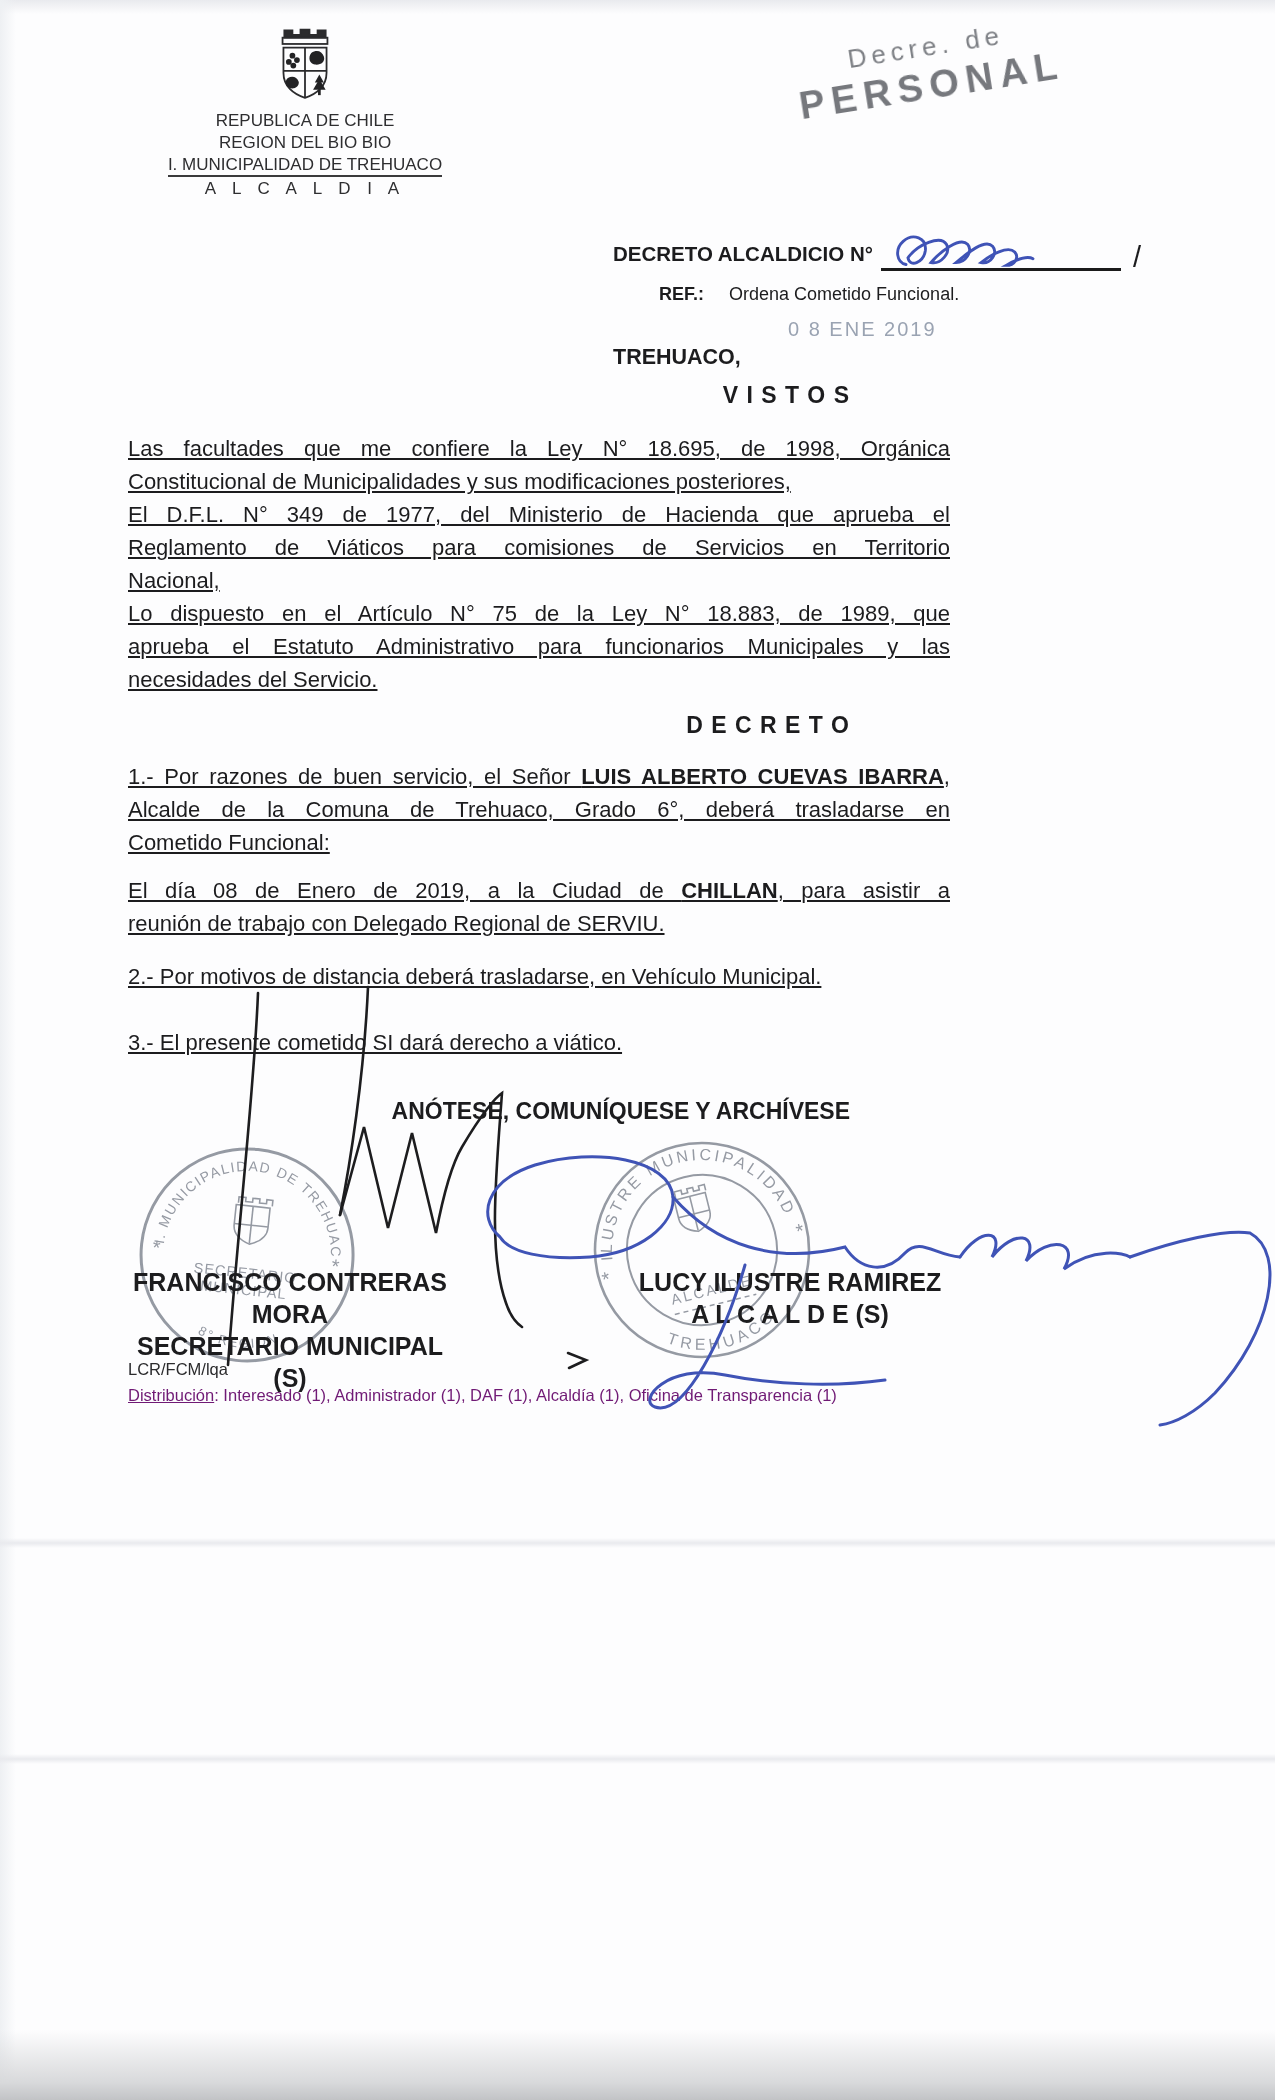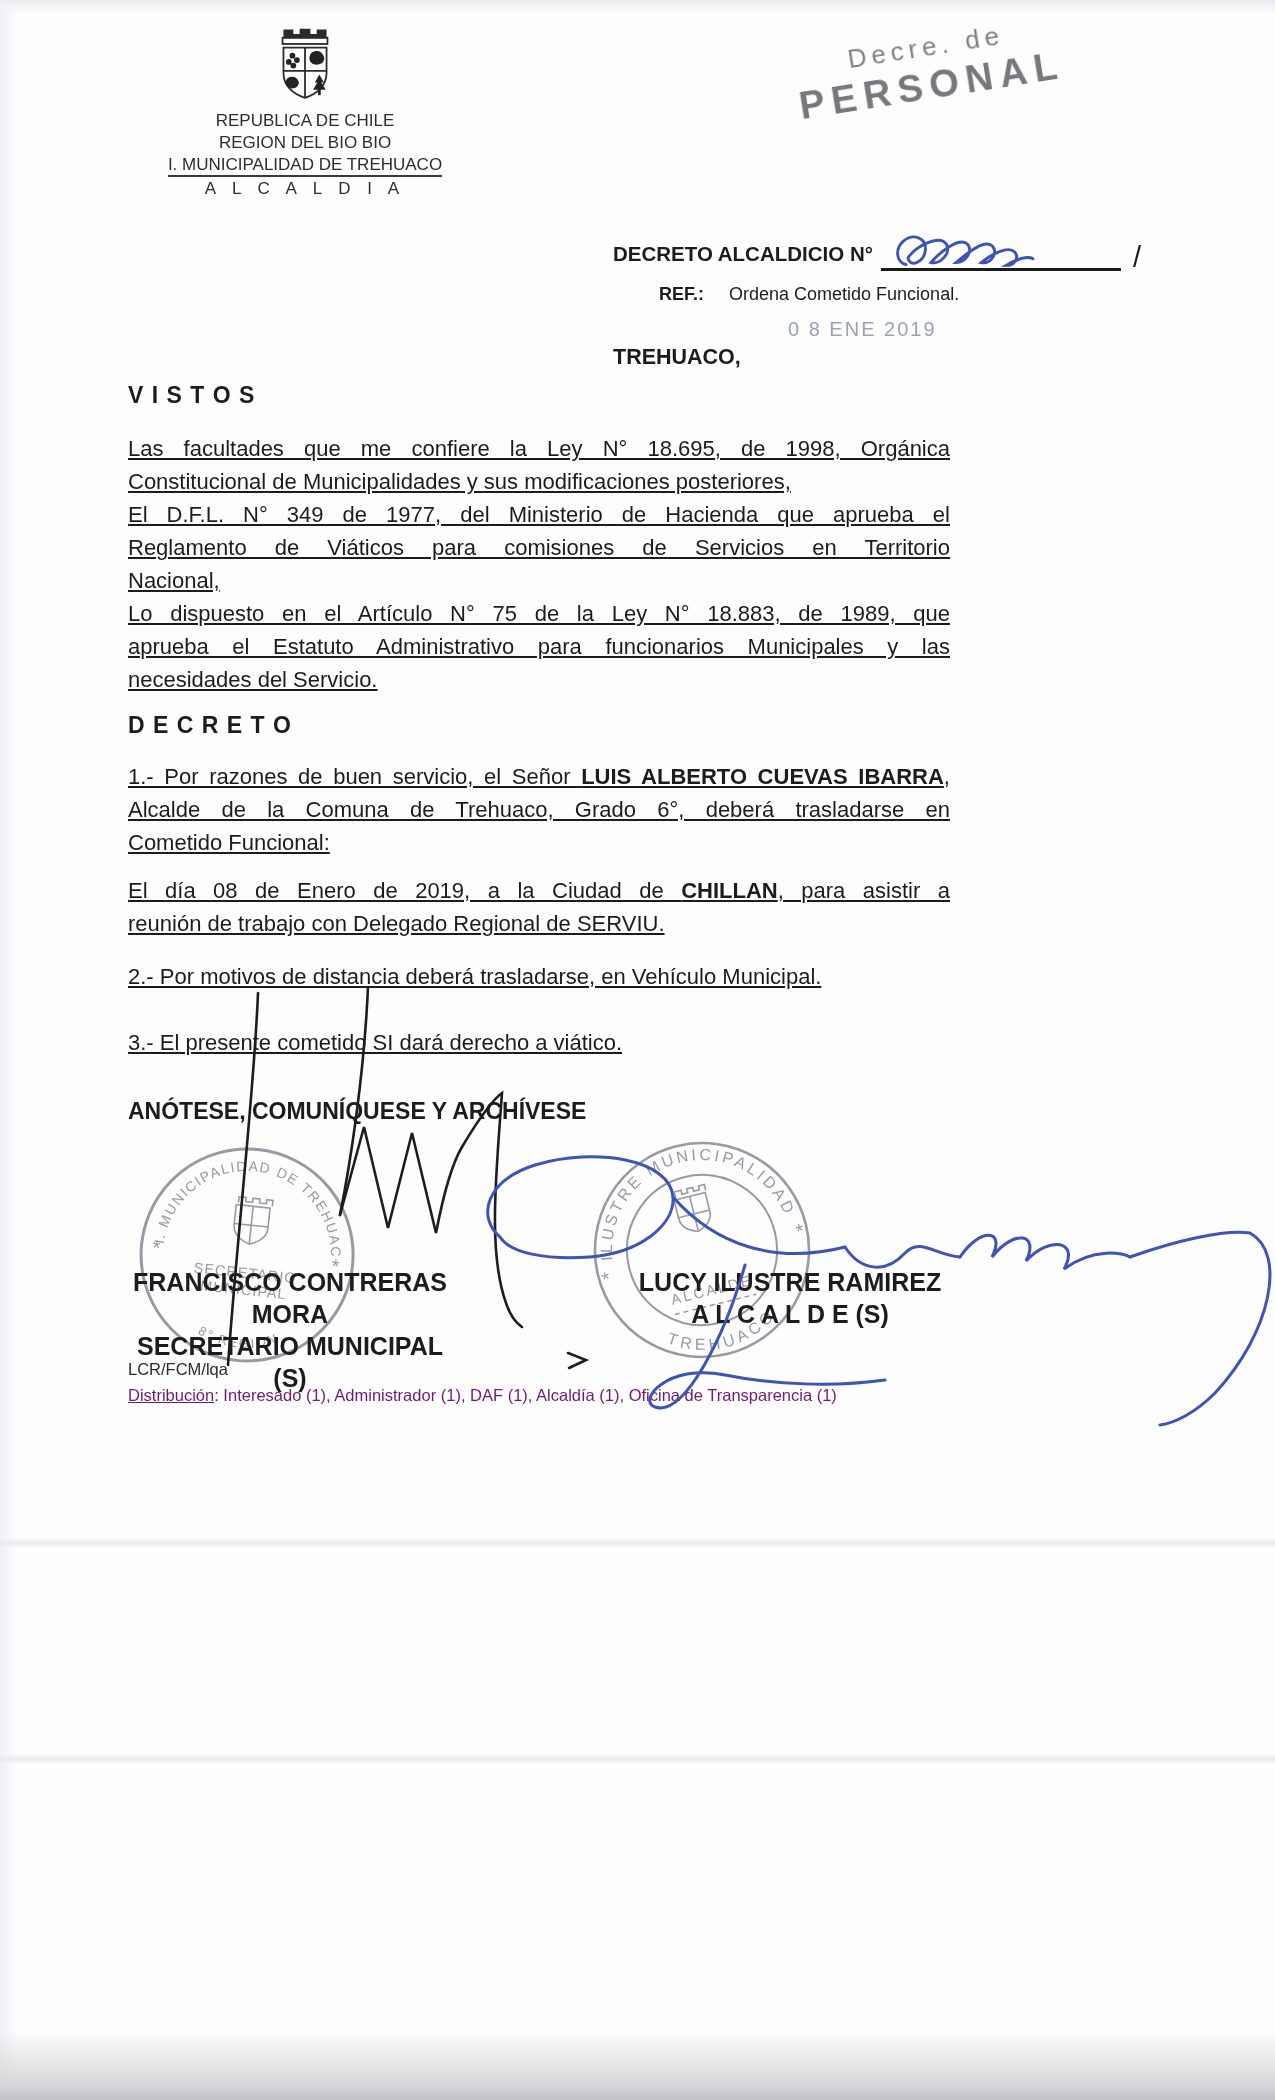--- a/index.html
+++ b/index.html
@@ -35,21 +35,21 @@
   .number-box { position:relative; display:inline-block; width:240px; height:32px;
     border-bottom:3px solid #1b1b1b; margin-left:8px; }
   .number-box svg { position:absolute; left:6px; bottom:-8px; }
   .slash { font-size:29px; margin-left:12px; transform:translateY(4px); }
   .ref-line { left:613px; top:284px; z-index:2; font-size:18px;margin-left:46px; }
   .ref-label { font-weight:bold; margin-right:20px; }
   .city-line { left:613px; top:330px; z-index:2; font-size:21.5px; font-weight:bold;margin-top:15px; }
   .date-stamp { left:788px; top:318px; z-index:2; font-size:20px; font-weight:500;
     color:#9aa3b2; letter-spacing:2px; }
   
-  .center-head { left:128px; width:722px; text-align:left; font-weight:bold;
+  .center-head { left:128px; width:722px; text-align:right; font-weight:bold;
     font-size:23px; letter-spacing:1px; z-index:2; }
   .body-block { left:128px; width:822px; font-size:22px; line-height:33px; z-index:2;text-decoration:underline; }
   .tline { text-align:justify; }
   .tline.full { text-align-last:justify; }
   .b { font-weight:bold; }
   
   .sig-name-block { text-align:center; font-weight:bold; font-size:25px;
     line-height:32px; z-index:2; }
   .stamp-svg { z-index:1; opacity:.92; }
   .sig-svg { z-index:3; pointer-events:none; }

